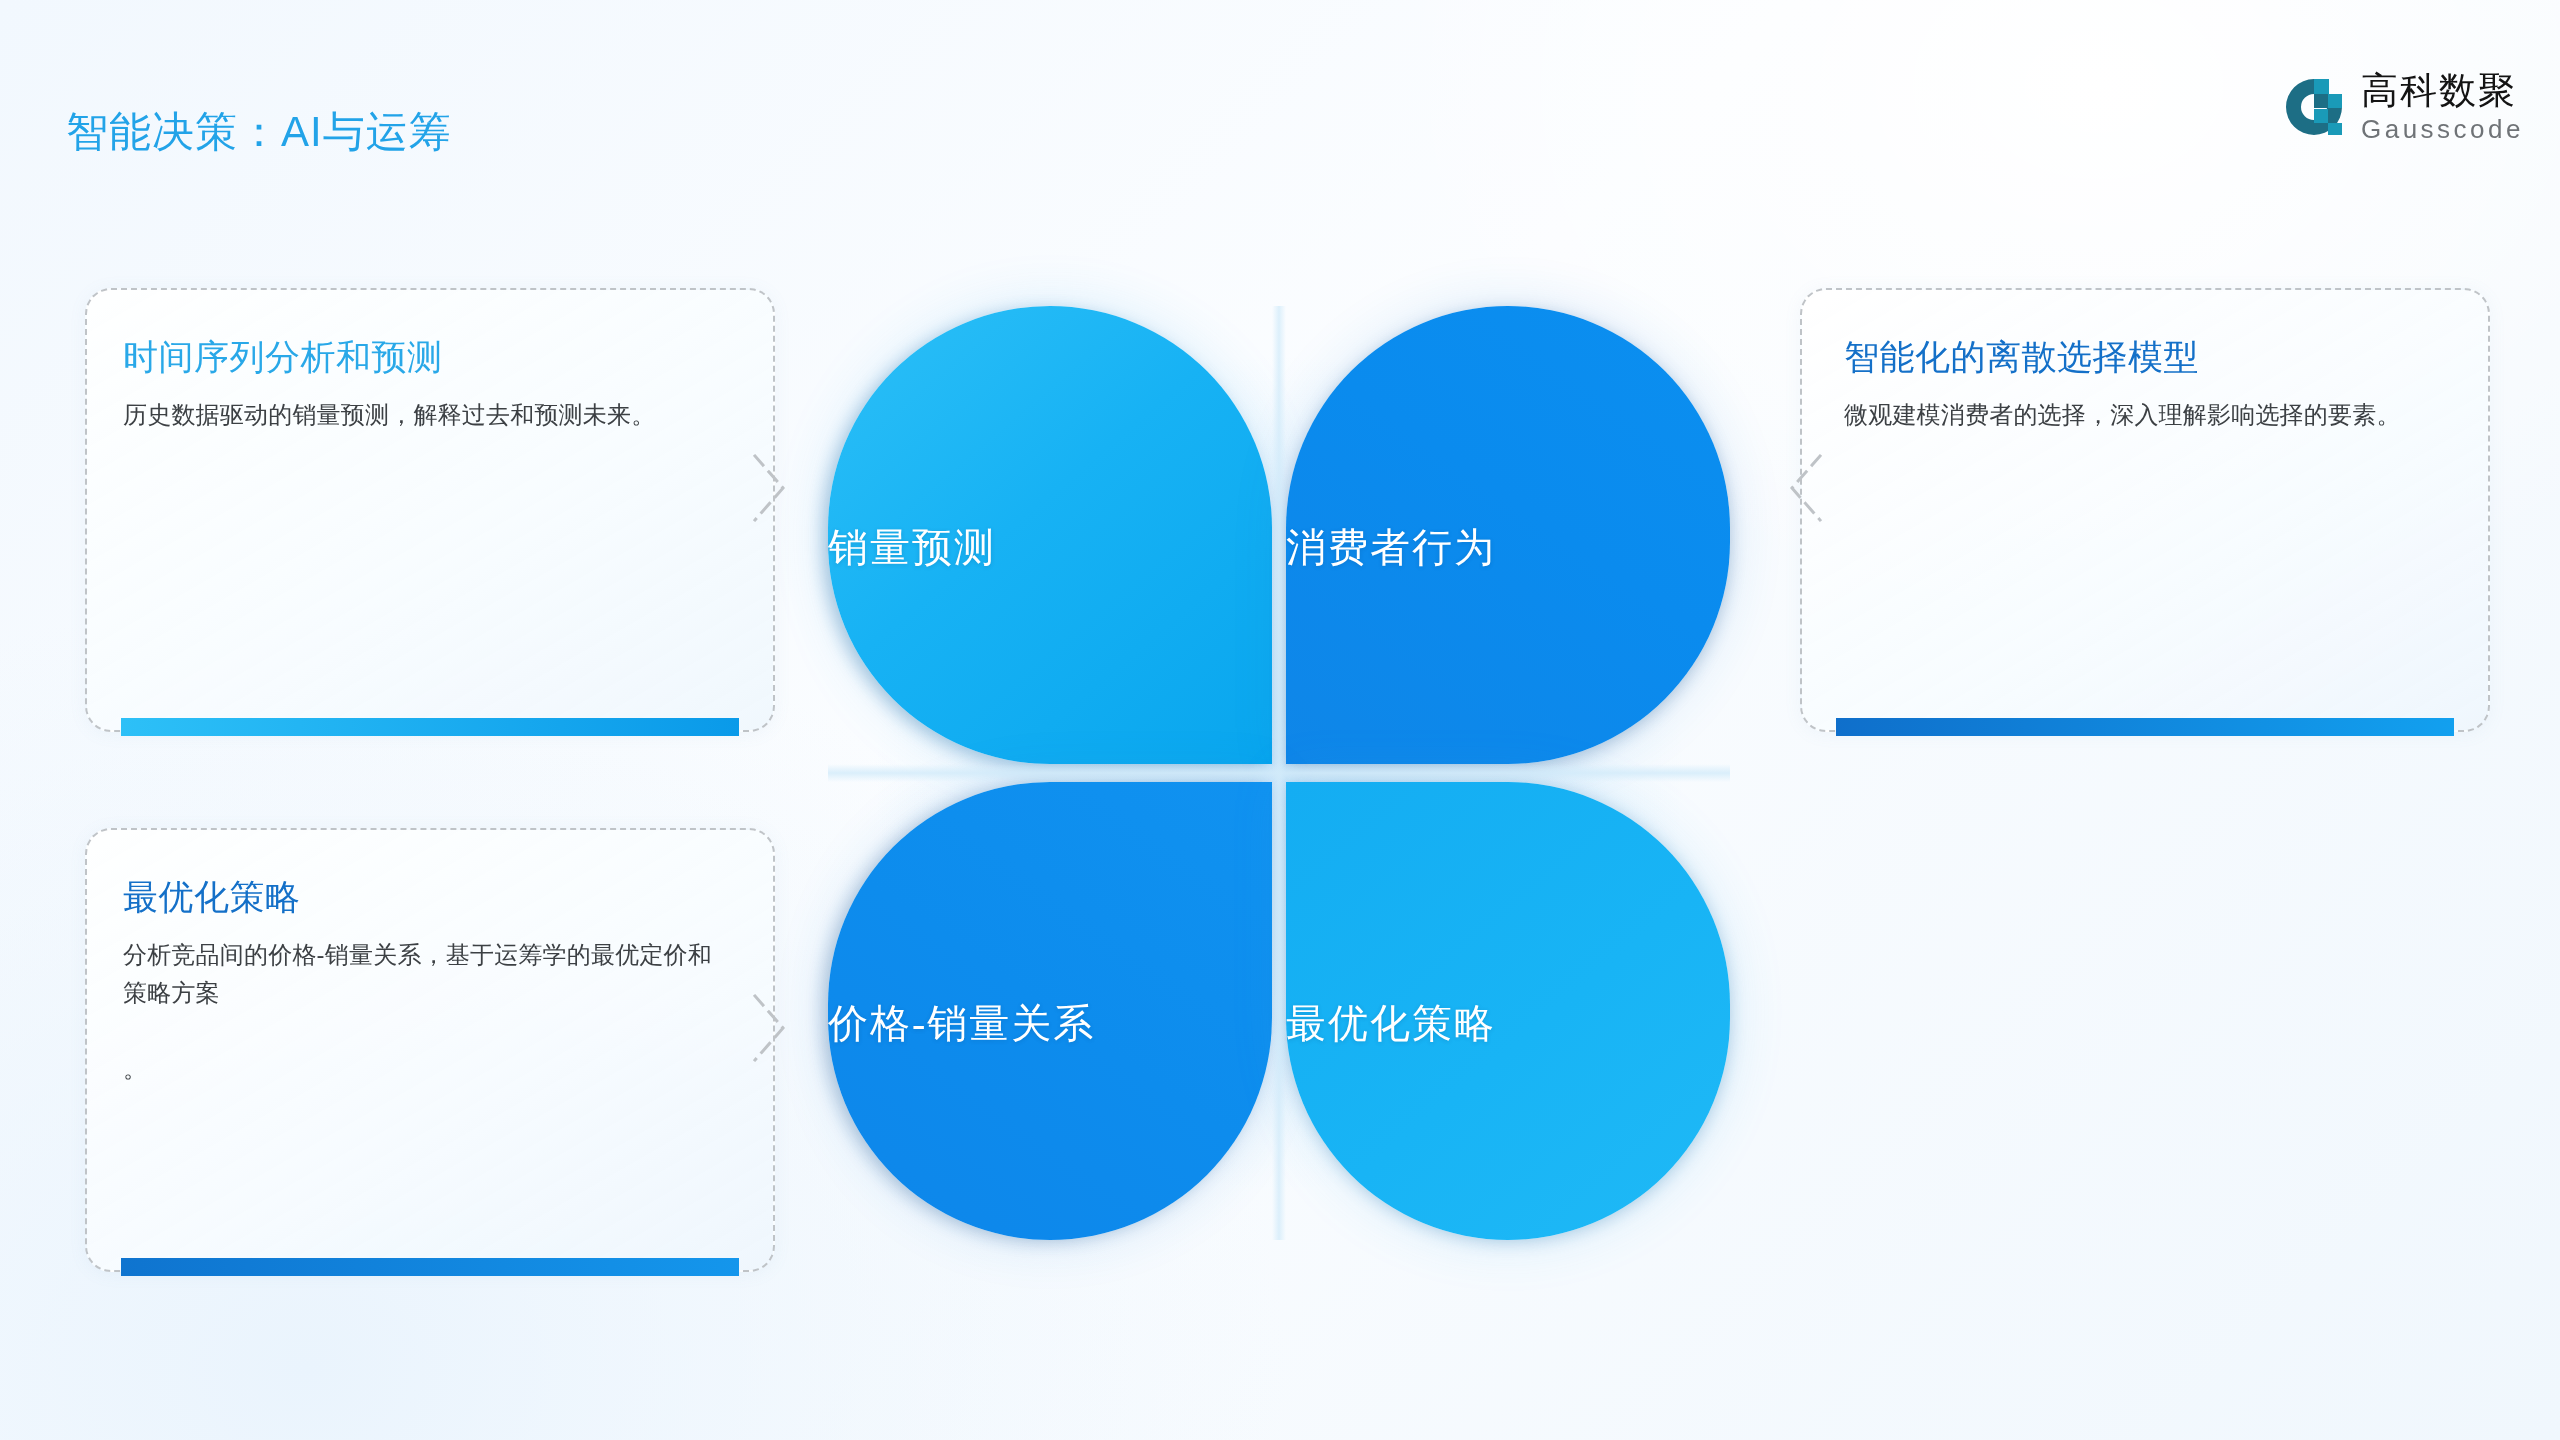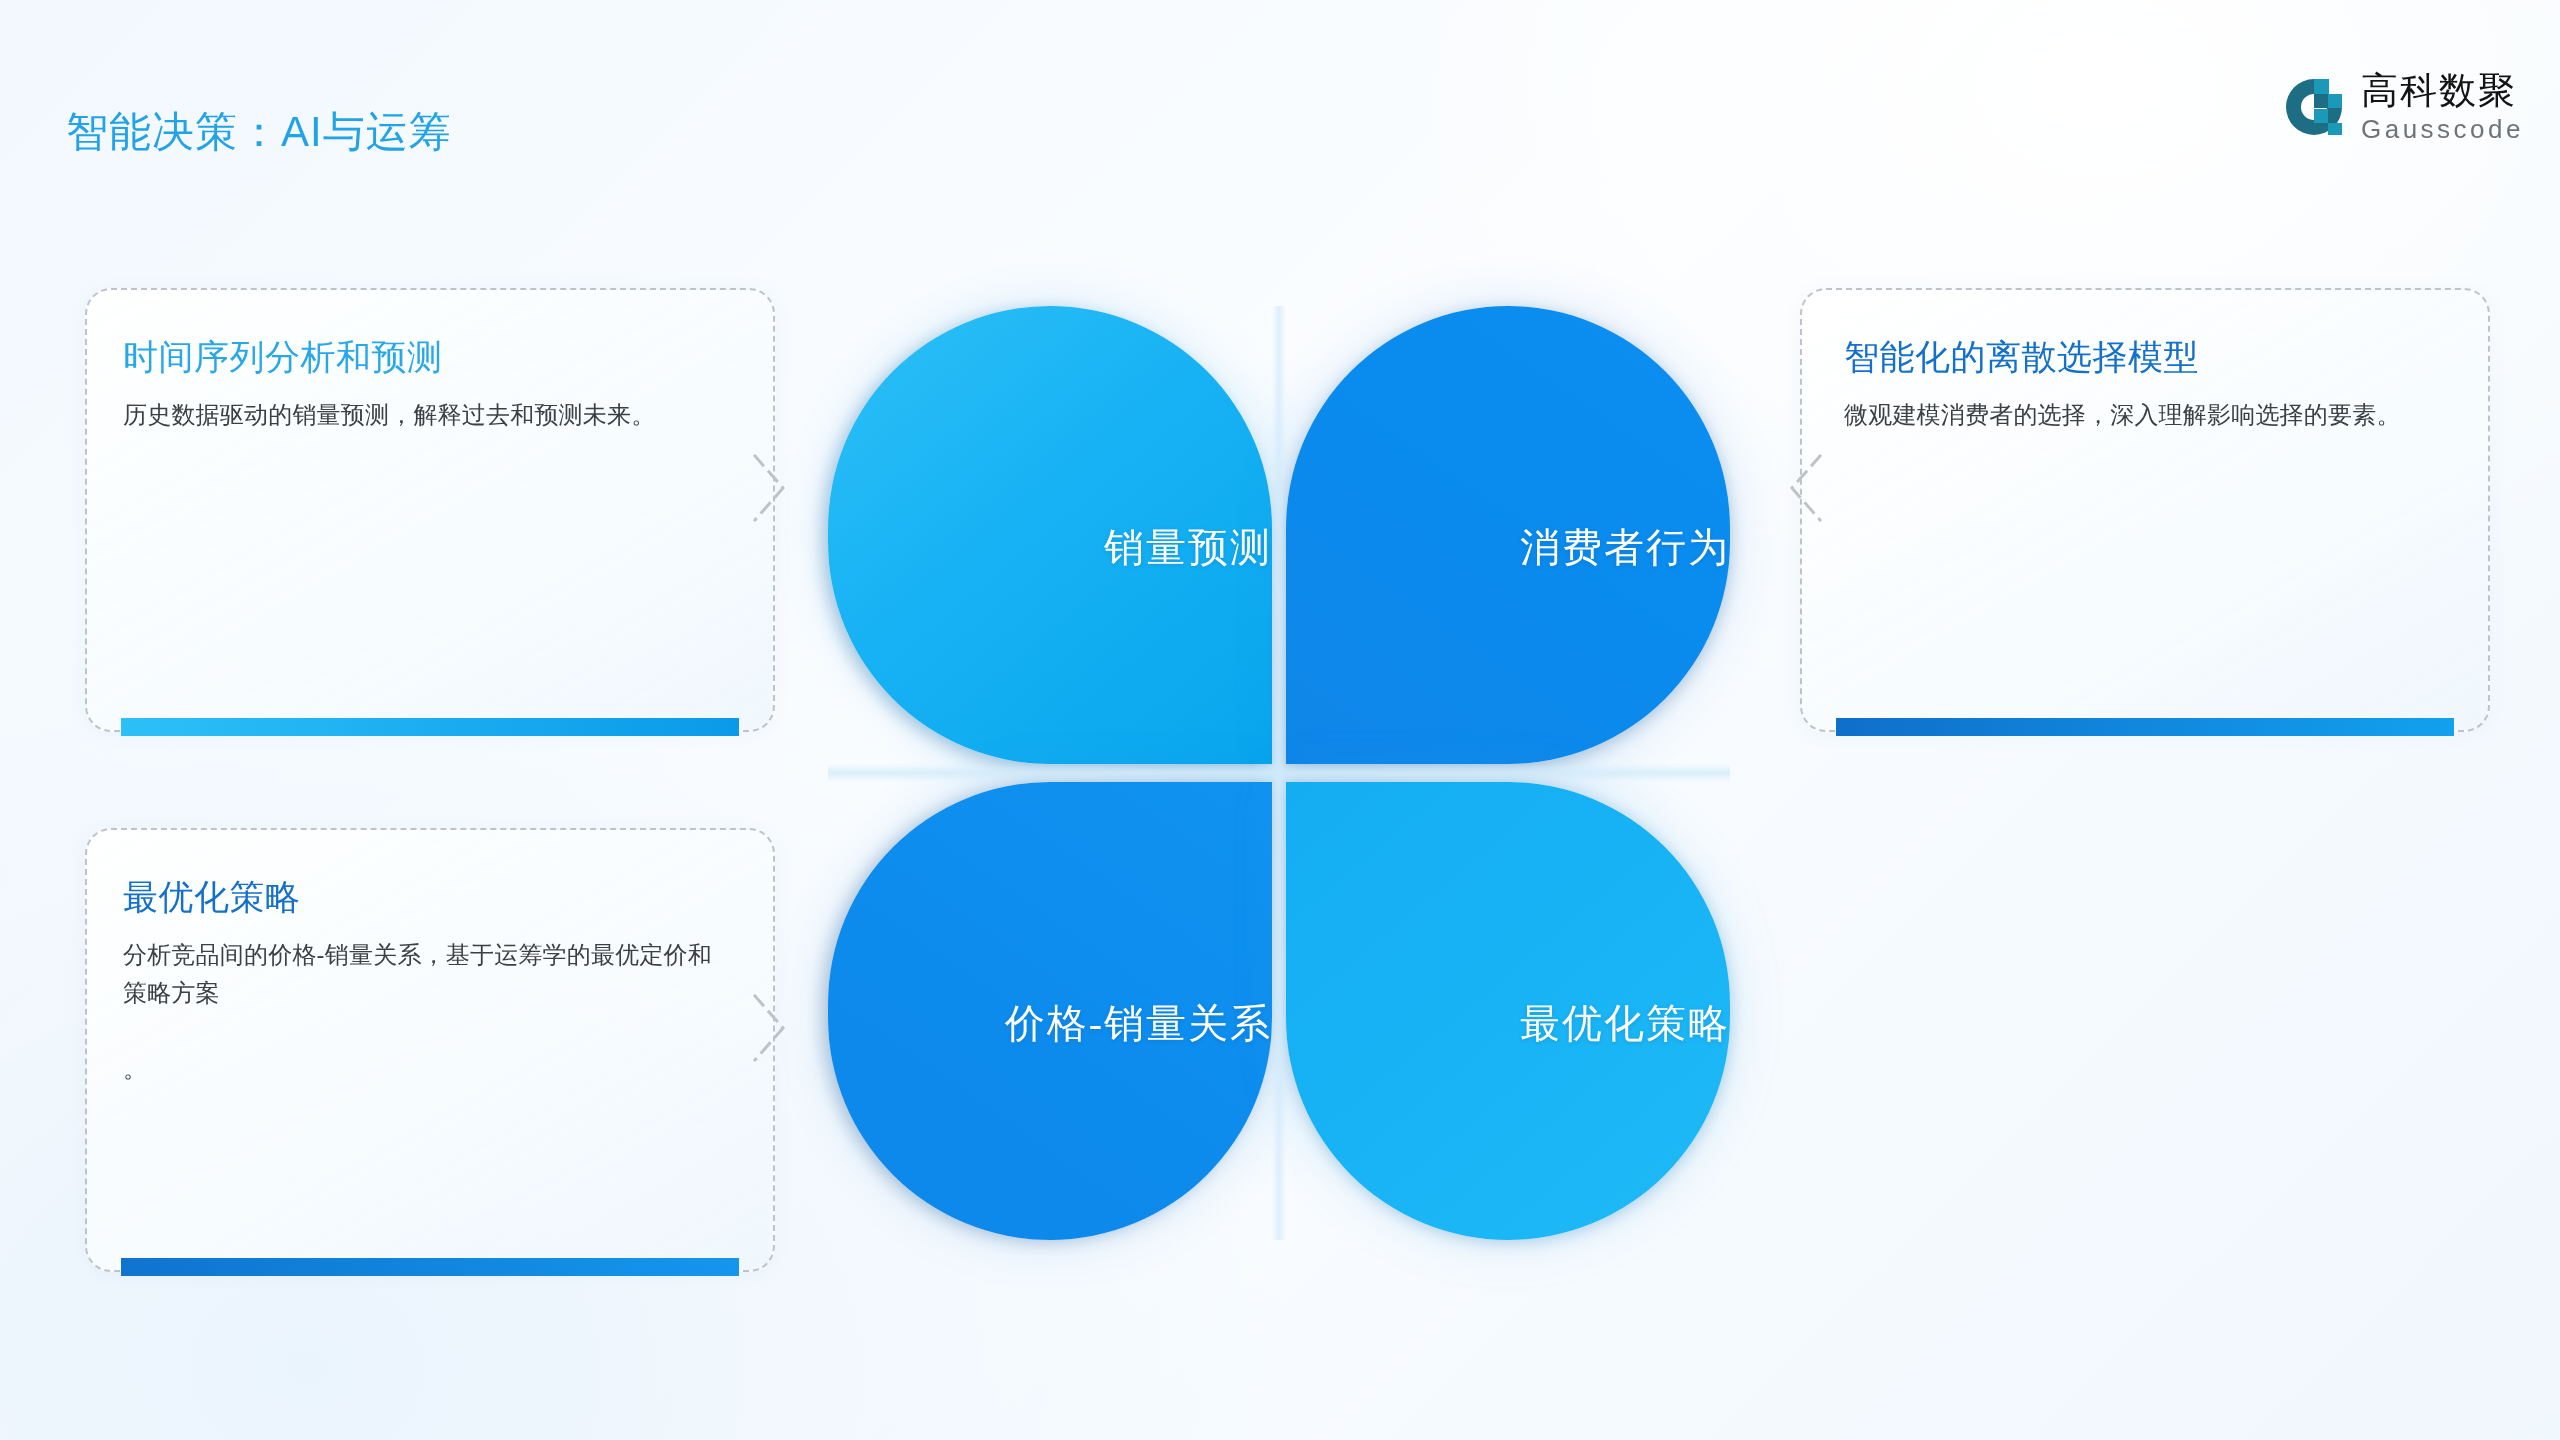--- a/index.html
+++ b/index.html
@@ -130,21 +130,21 @@
     height: 934px;
   }
   .petal {
     position: absolute;
     width: 444px;
     height: 458px;
     box-sizing: border-box;
     color: #ffffff;
     display: flex;
     align-items: center;
-    justify-content: flex-end;
+    justify-content: flex-start;
     font-family: Liberation Serif, serif;
   }
   .petal-label {
     font-size: 40px;
     letter-spacing: 2px;
     color: #ffffff;
     text-shadow: 0 1px 4px rgba(0,50,100,0.18);
     white-space: nowrap;
     transform: translateY(12px);
   }

